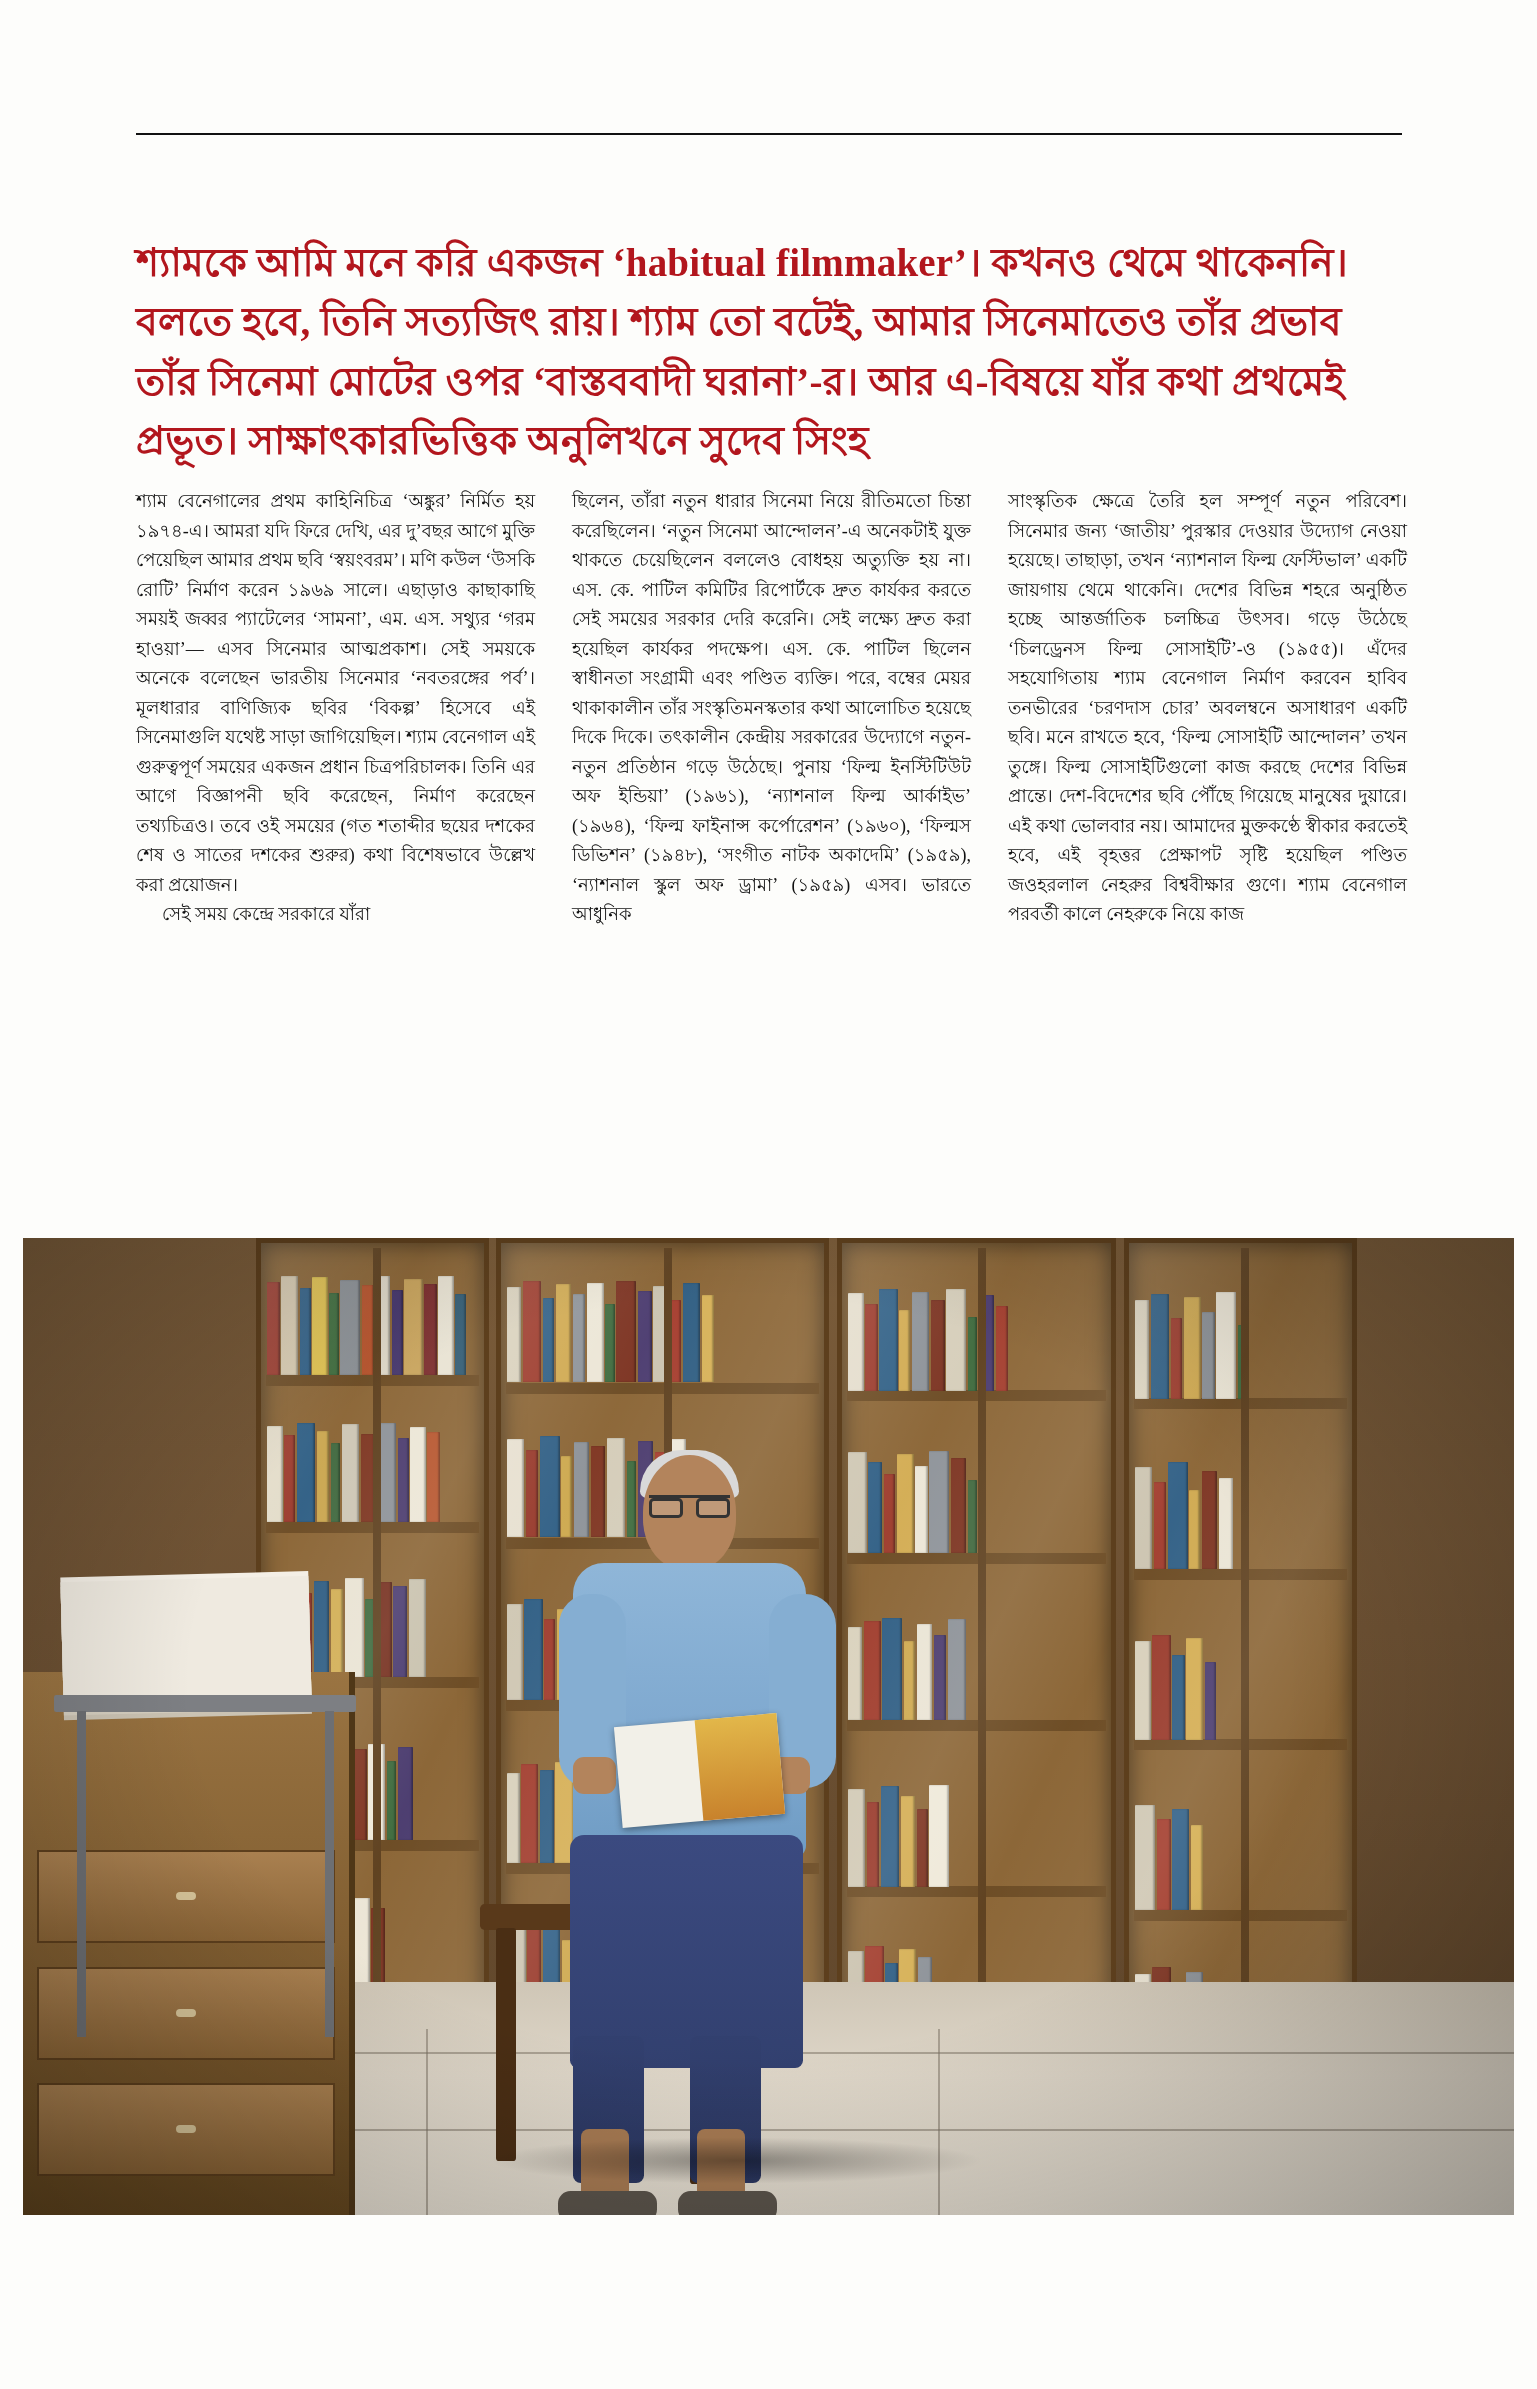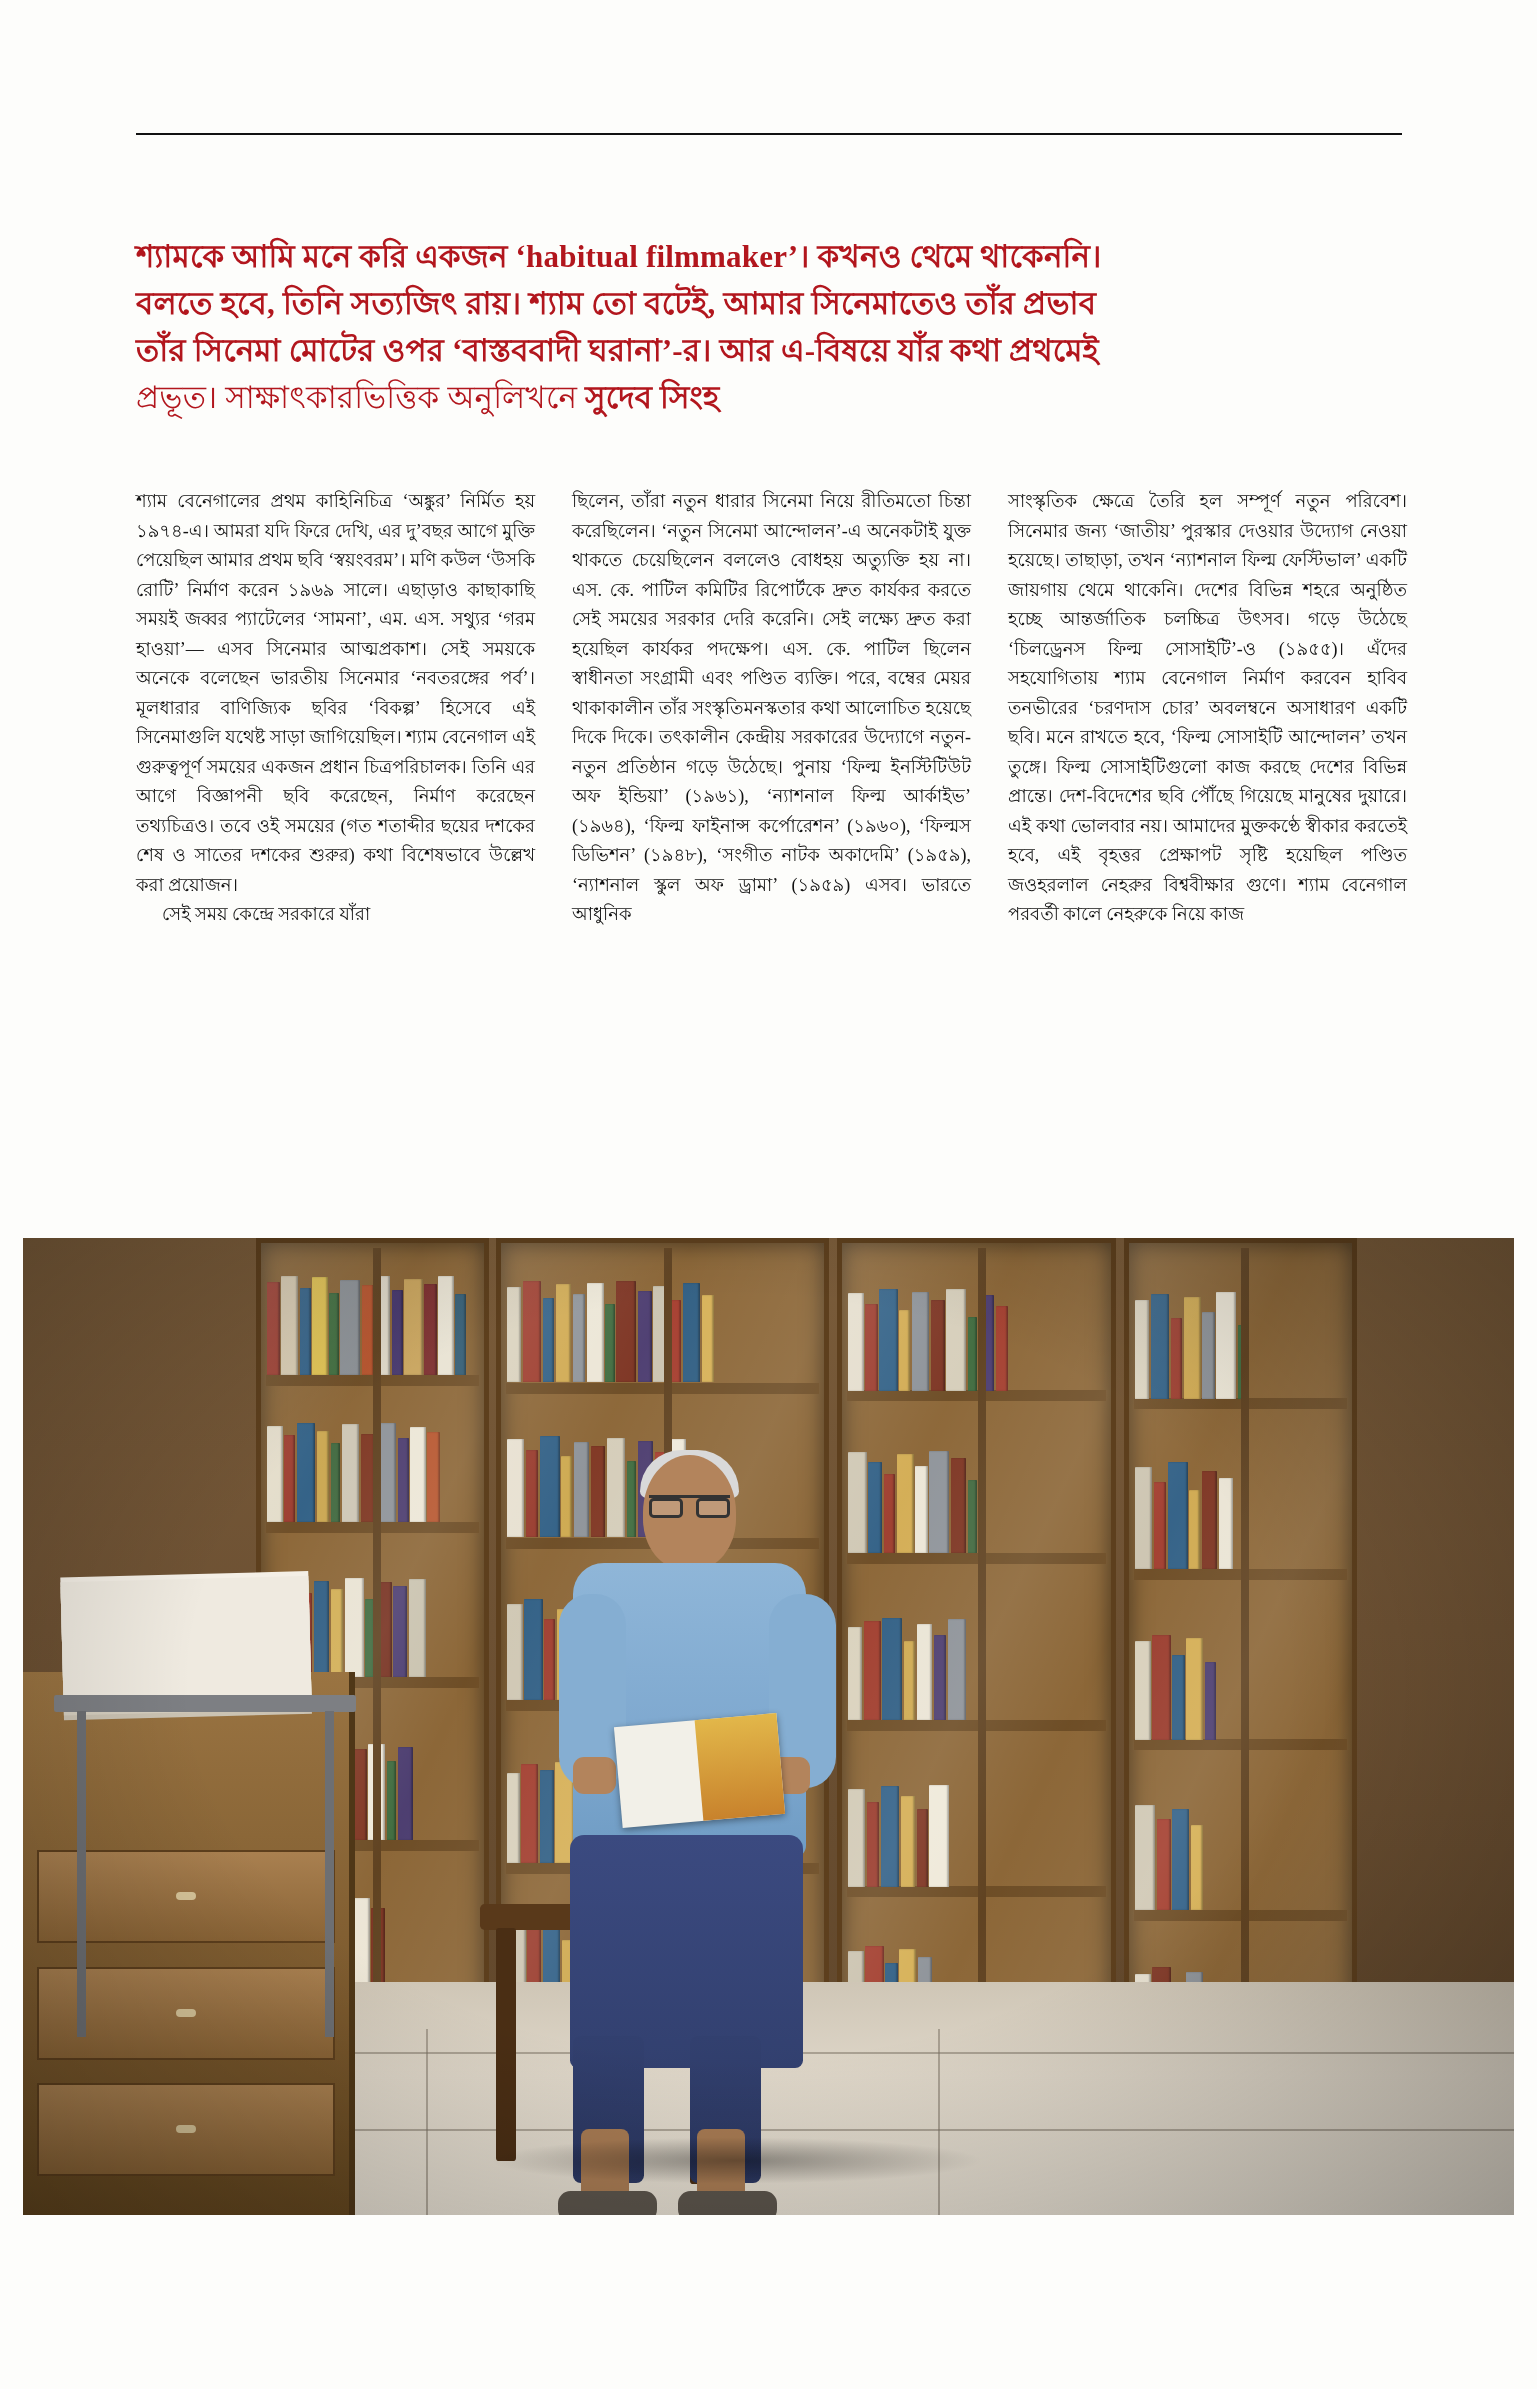--- a/index.html
+++ b/index.html
@@ -36,32 +36,32 @@
   }
 
   
   .headline {
     position: absolute;
     left: 136px;
     top: 233px;
     width: 1271px;
     color: #b2161d;
     font-family: "Liberation Serif", serif;
-    font-size: 31px;
+    font-size: 39px;
     font-weight: bold;
     line-height: 1.52;
     letter-spacing: 0.2px;
     text-align: left;
   }
   .headline .hl-line {
     display: block;
     white-space: nowrap;
   }
   .headline .byline-label {
-    font-weight: normal;
+    font-weight: bold;
   }
   .headline .byline-name {
     font-weight: bold;
   }
 
   
   .columns {
     position: absolute;
     left: 136px;
     top: 487px;

